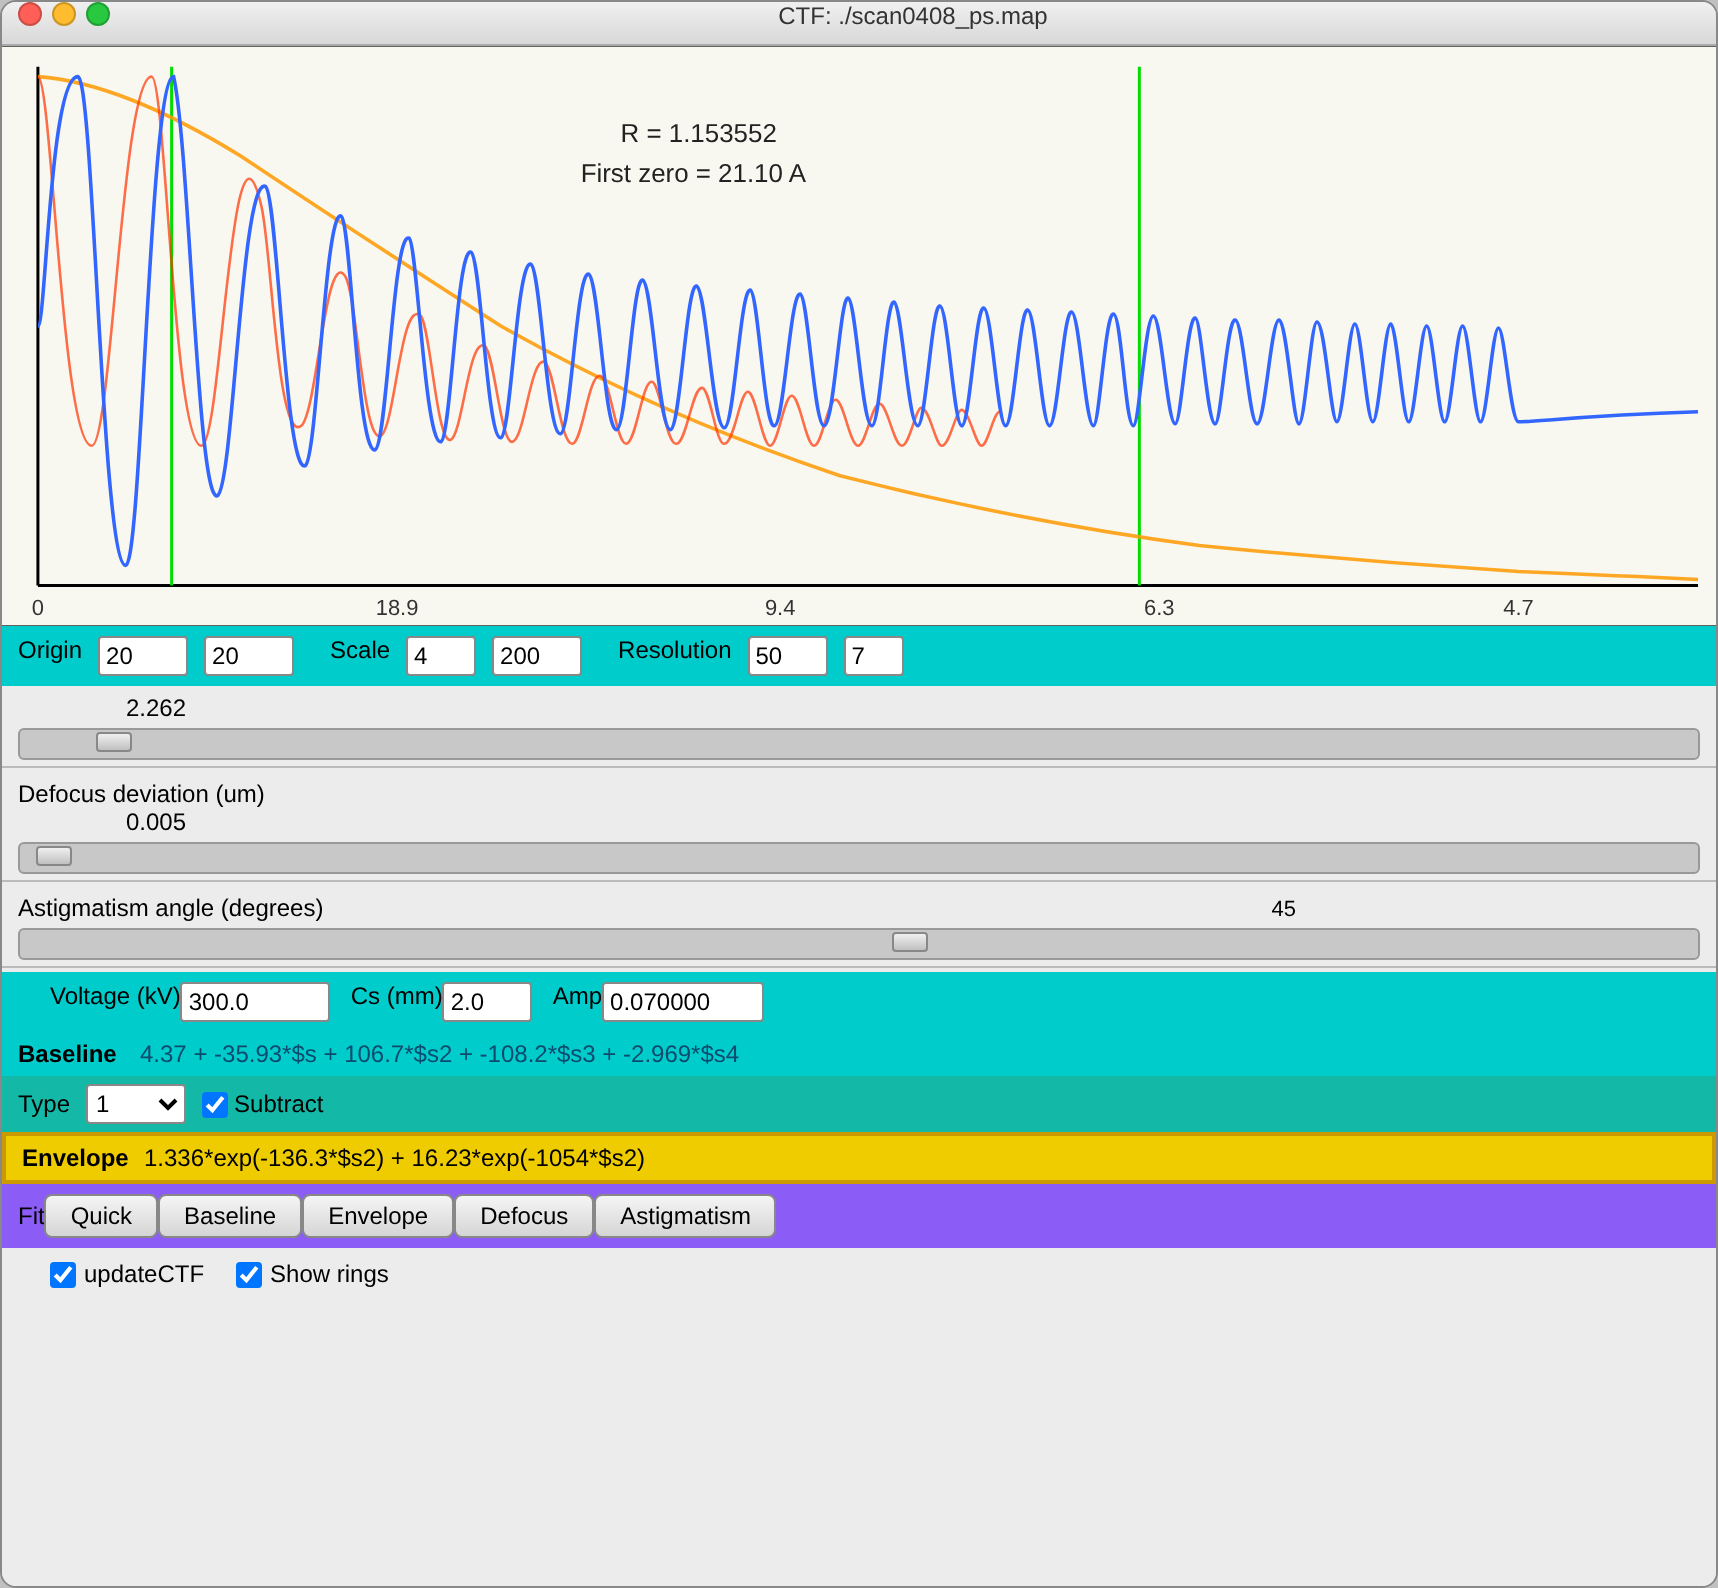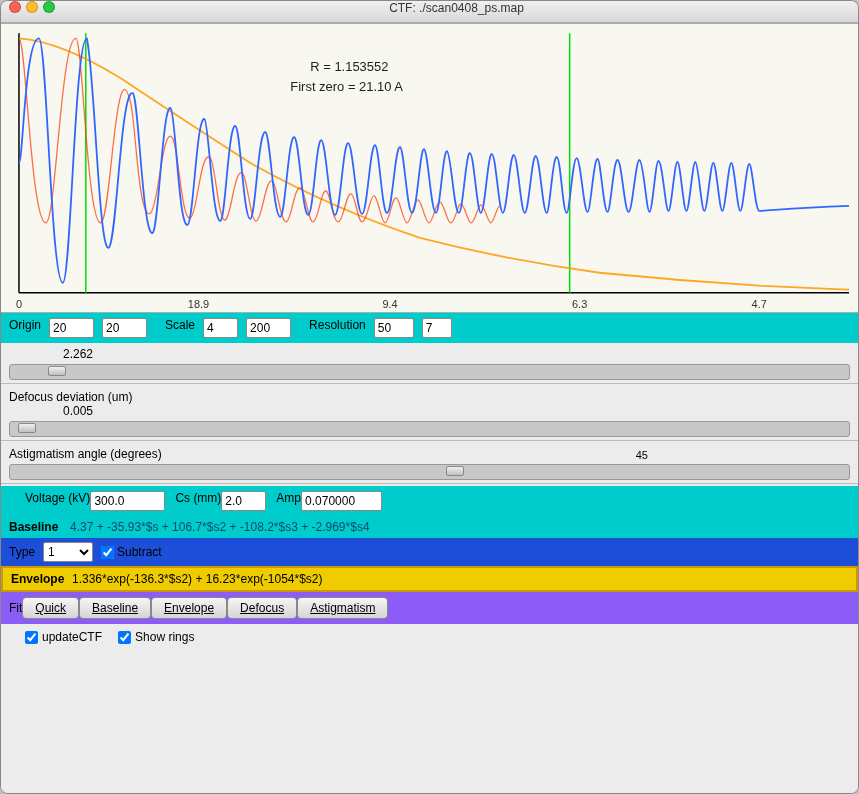--- a/index.html
+++ b/index.html
@@ -155,21 +155,21 @@
       font-size: 12px;
       font-weight: 600;
       min-width: 55px;
     }
     .baseline-row .formula-text {
       font-size: 12px;
       color: #0c4a6e;
     }
     
     .type-row {
-      background: #1d4ed8;
+      background: #14b8a6;
       padding: 4px 8px;
       display: flex;
       align-items: center;
       gap: 8px;
       flex-shrink: 0;
     }
     .type-row label {
       font-size: 12px;
       font-weight: 500;
     }
@@ -218,21 +218,20 @@
       font-weight: 500;
     }
     .fit-button {
       height: 22px;
       padding: 0 12px;
       border: 1px solid #888;
       background: linear-gradient(to bottom, #f5f5f5, #d5d5d5);
       border-radius: 4px;
       font-size: 12px;
       cursor: pointer;
-      text-decoration: underline;
     }
     
     .bottom-row {
       background: #ececec;
       padding: 6px 24px;
       display: flex;
       align-items: center;
       gap: 16px;
       flex-shrink: 0;
     }

